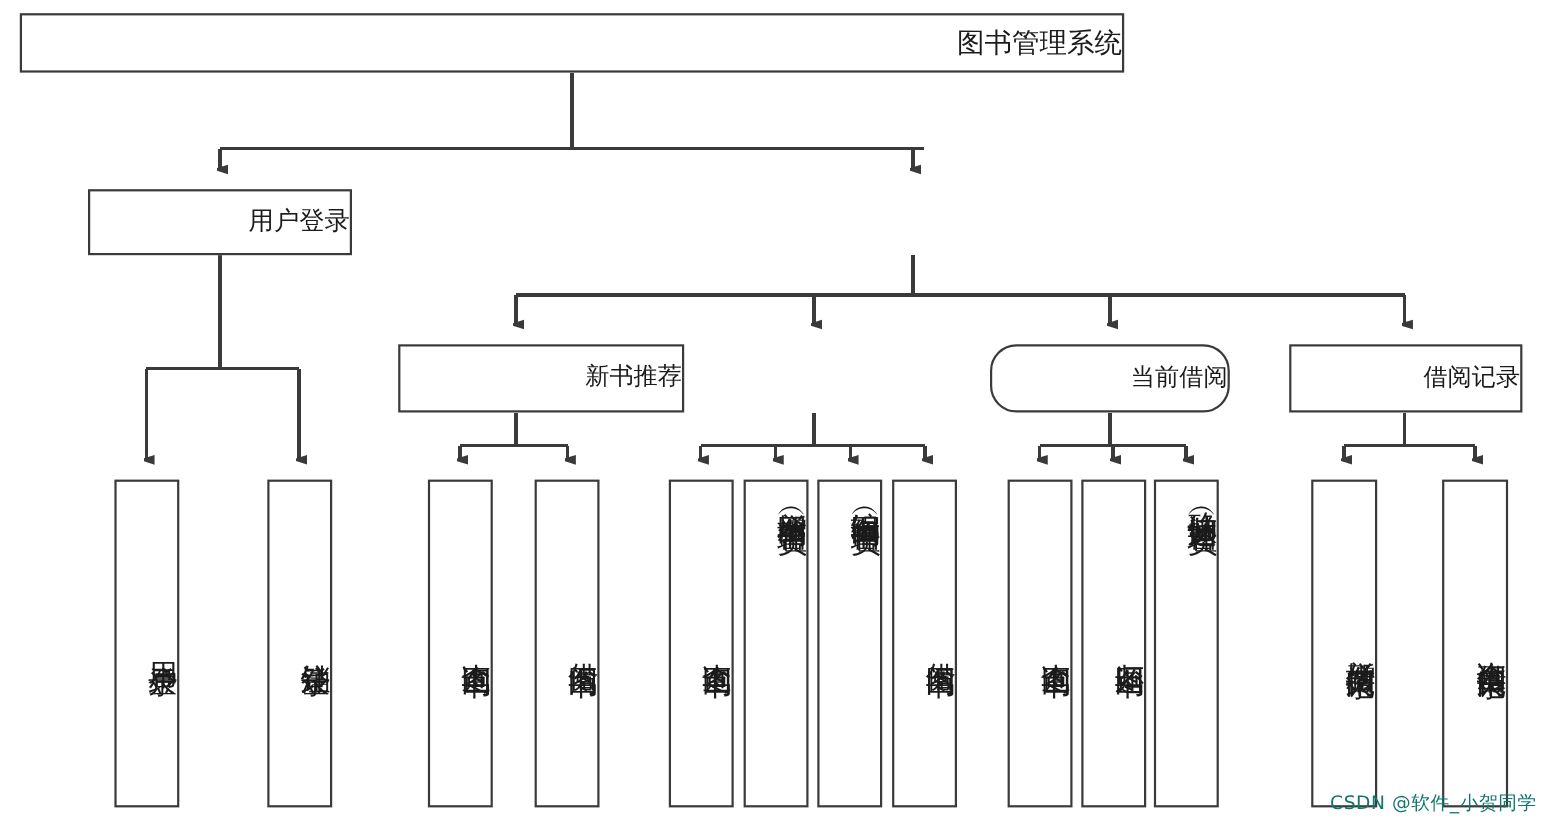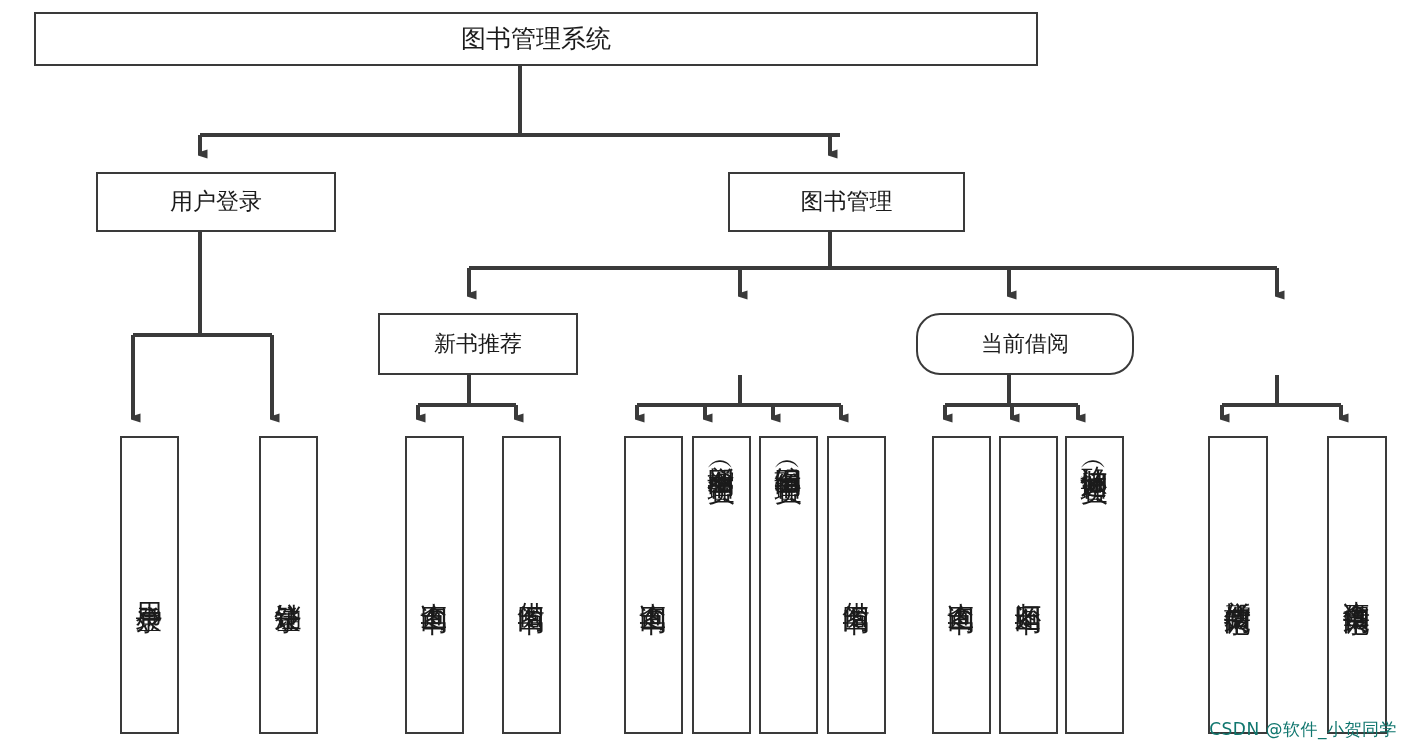--- a/index.html
+++ b/index.html
@@ -24,22 +24,21 @@
     width: 1405px;
     height: 747px;
   }
   .node-box {
     position: absolute;
     box-sizing: border-box;
     border: 2px solid #3a3a3a;
     background: #ffffff;
     display: flex;
     align-items: center;
-    justify-content: center;
-    margin-left: 16px;
+    justify-content: flex-end;
   }
   .node-label {
     color: #1b1b1b;
     text-align: center;
     line-height: 1.18;
     white-space: nowrap;
   }
   .node-box.level-0 .node-label {
     font-size: 25px;
   }
@@ -131,29 +130,29 @@
     </g>
   </svg>
 
   <div class="node-box level-0" style="left:18px; top:12px; width:1004px; height:54px;">
     <span class="node-label">图书管理系统</span>
   </div>
 
   <div class="node-box level-1" style="left:80px; top:172px; width:240px; height:60px;">
     <span class="node-label">用户登录</span>
   </div>
-  <div class="node-box level-1" style="left:712px; top:172px; width:237px; height:60px;">
-    <span class="node-label">图书管理</span>
-  </div>
 
-  <div class="node-box level-2" style="left:362px; top:313px; width:200px; height:62px;">
+  <div class="node-box level-2" style="left:362px; top:313px; width:260px; height:62px;font-family:Liberation Mono, monospace;">
     <span class="node-label">新书推荐</span>
   </div>
   <div class="node-box level-2" style="left:900px; top:313px; width:218px; height:62px;border-radius:24px;">
     <span class="node-label">当前借阅</span>
+  </div>
+  <div class="node-box level-2" style="left:1172px; top:313px; width:212px; height:62px;">
+    <span class="node-label">借阅记录</span>
   </div>
 
   <div class="node-box leaf center-text" style="left:104px; top:436px; width:59px; height:298px;">
     <span class="node-label">用户登录</span>
   </div>
   <div class="node-box leaf center-text" style="left:243px; top:436px; width:59px; height:298px;">
     <span class="node-label">注销登录</span>
   </div>
   <div class="node-box leaf center-text" style="left:389px; top:436px; width:59px; height:298px;">
     <span class="node-label">查询图书</span>

